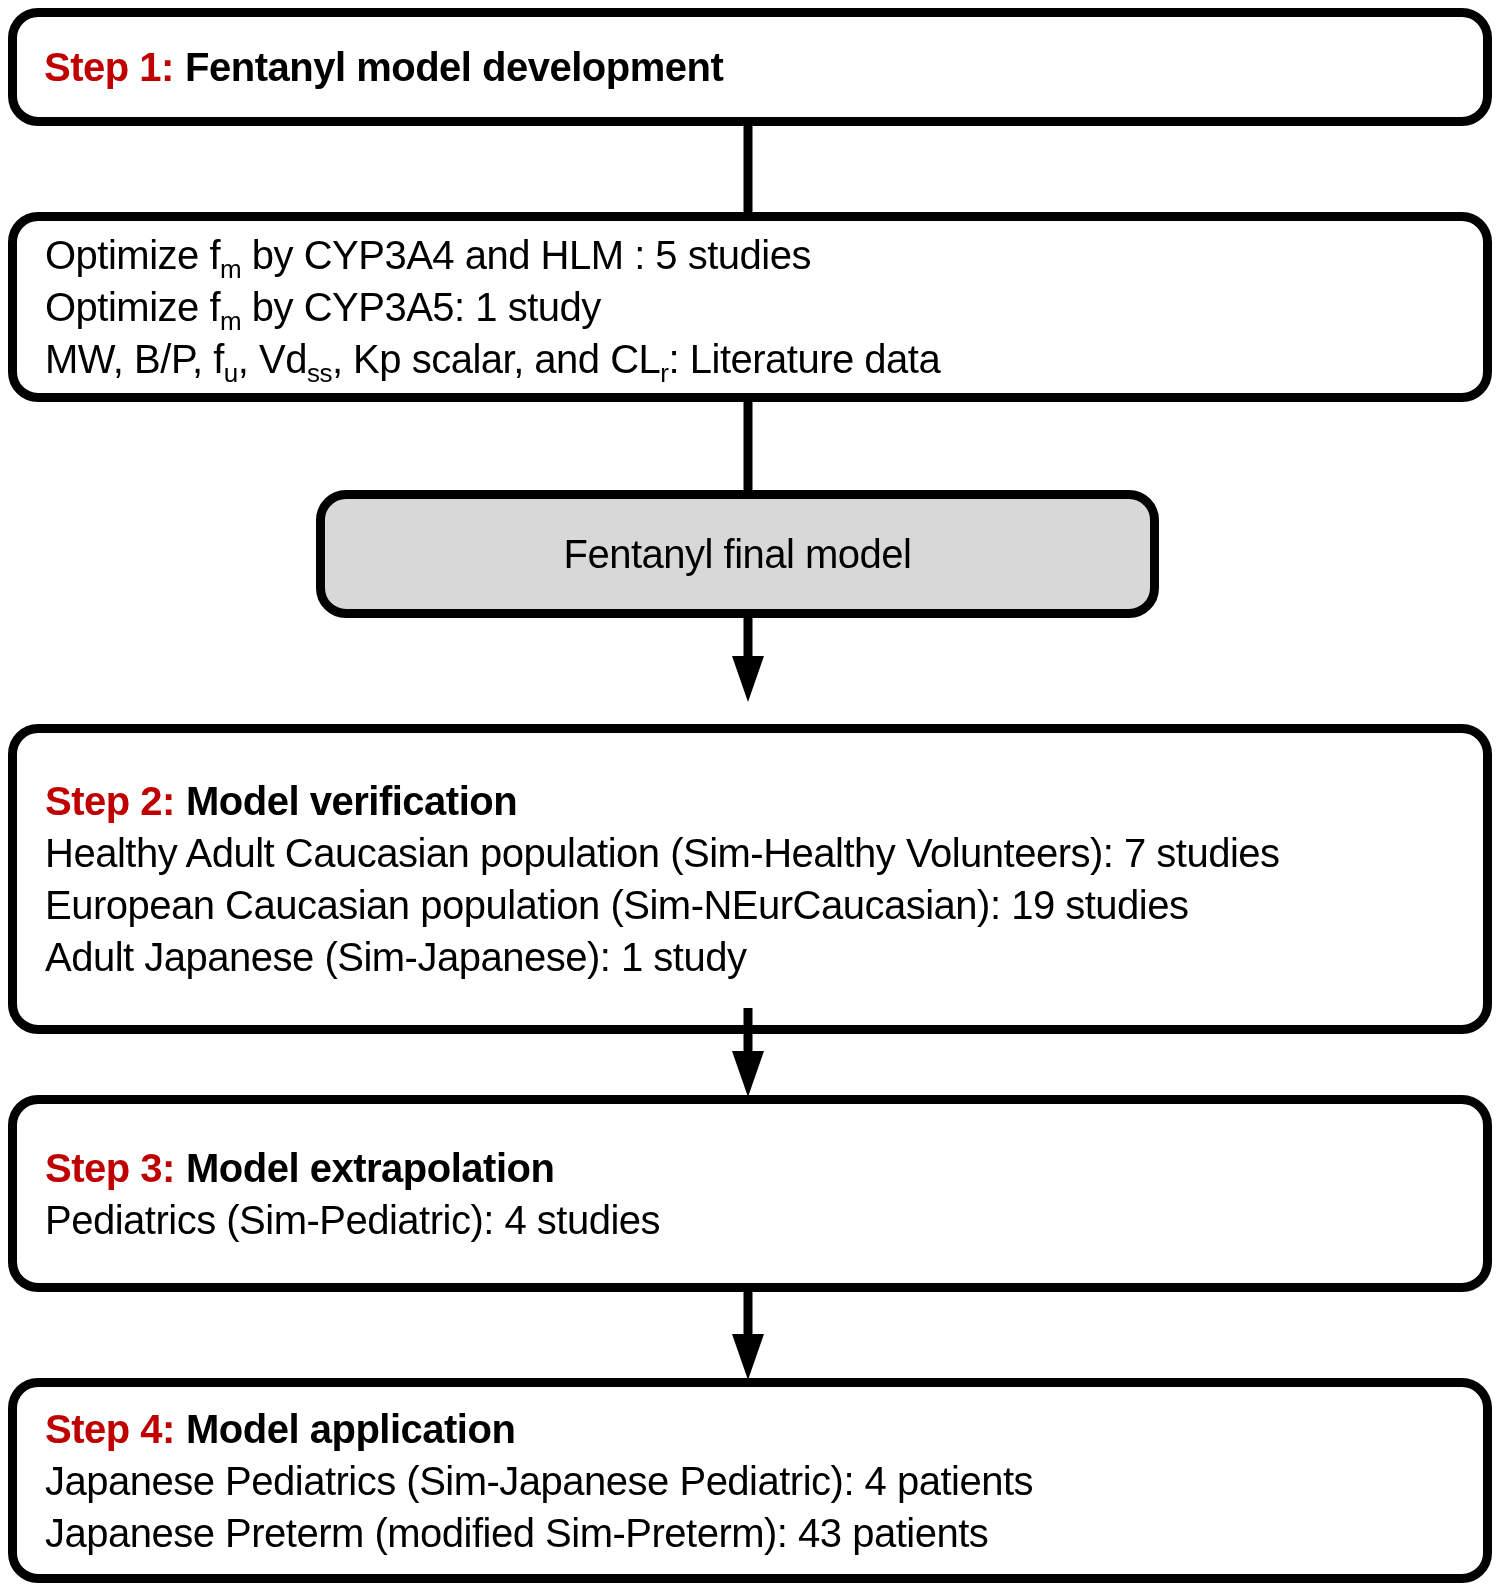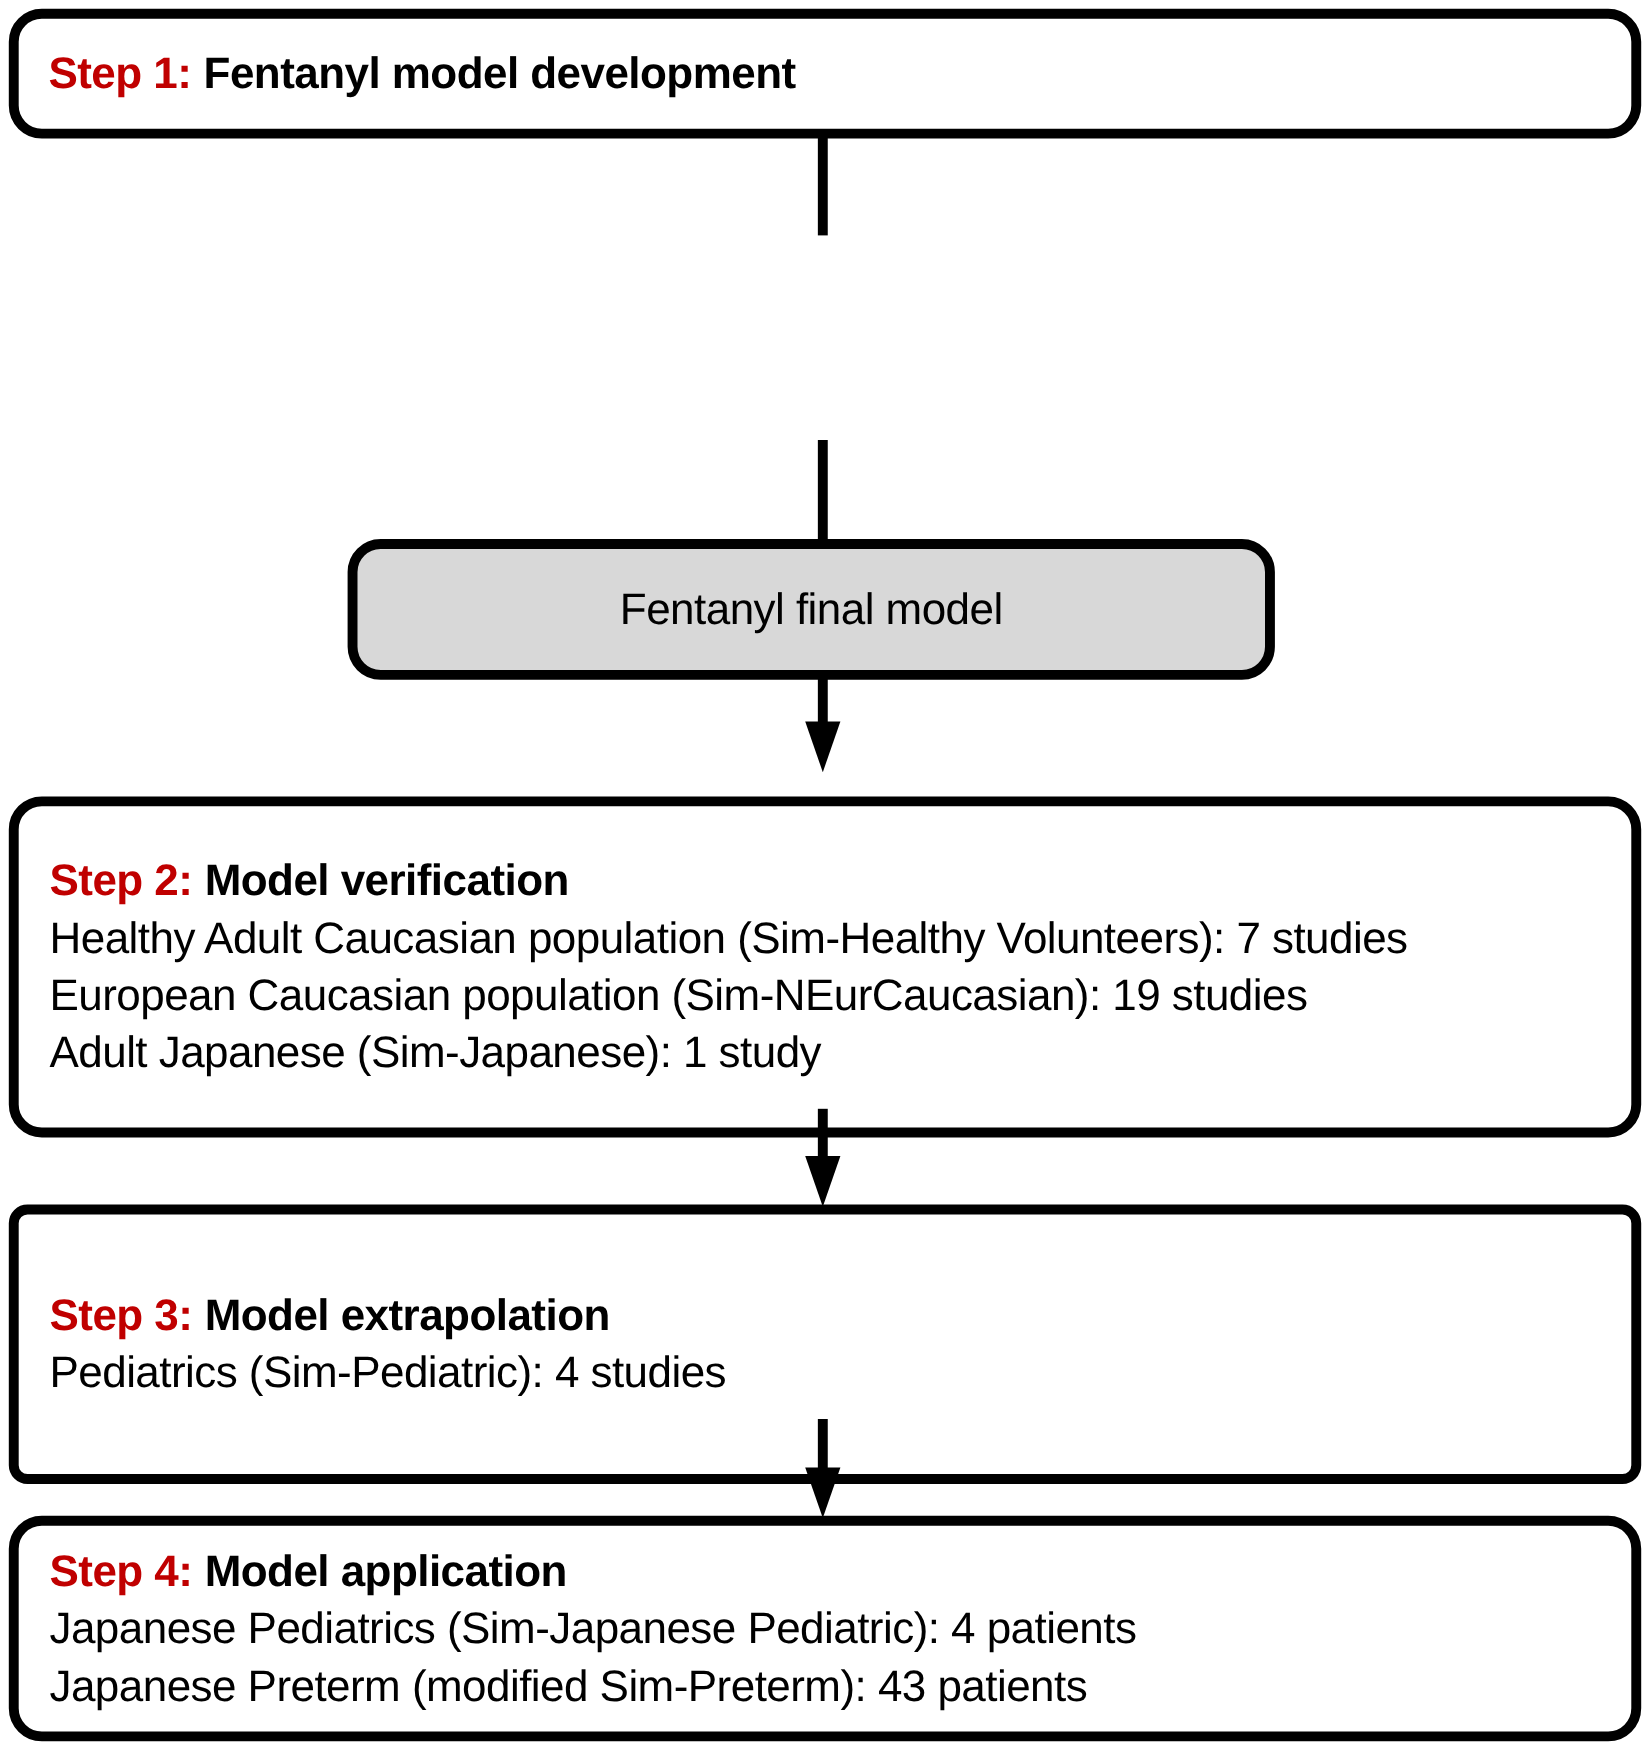--- a/index.html
+++ b/index.html
@@ -85,39 +85,44 @@
   }
 
   #b1 { left: 8px;   top: 8px;    width: 1484px; height: 118px; padding-left: 27px; }
   #c1 { top: 124px;  height: 90px; }
   #b2 { left: 8px;   top: 212px;  width: 1484px; height: 190px; }
   #c2 { top: 400px;  height: 92px; }
   #b3 { left: 316px; top: 490px;  width: 843px;  height: 128px; }
   #c3 { top: 616px;  height: 86px; }
   #b4 { left: 8px;   top: 724px;  width: 1484px; height: 310px; }
   #c4 { top: 1008px; height: 89px; }
-  #b5 { left: 8px;   top: 1095px; width: 1484px; height: 254px; border-radius: 17px; }
+  #b5 { left: 8px;   top: 1095px; width: 1484px; height: 197px; }
   #c5 { top: 1290px; height: 90px; }
   #b6 { left: 8px;   top: 1378px; width: 1484px; height: 205px; }
 </style>
 </head>
 <body>
 
 <div class="canvas">
 
   <div class="box" id="b1">
     <div class="heading">
       <span class="step-label">Step 1:</span><span class="box-title">Fentanyl model development</span>
     </div>
   </div>
 
   <div class="connector plain" id="c1">
     <div class="shaft"></div>
   </div>
 
+  <div class="box" id="b2">
+    <div class="line">Optimize f<sub>m</sub> by CYP3A4 and HLM : 5 studies</div>
+    <div class="line">Optimize f<sub>m</sub> by CYP3A5: 1 study</div>
+    <div class="line">MW, B/P, f<sub>u</sub>, Vd<sub>ss</sub>, Kp scalar, and CL<sub>r</sub>: Literature data</div>
+  </div>
 
   <div class="connector plain" id="c2">
     <div class="shaft"></div>
   </div>
 
   <div class="box gray-box" id="b3">
     <div class="center-text">Fentanyl final model</div>
   </div>
 
   <div class="connector with-head" id="c3">

